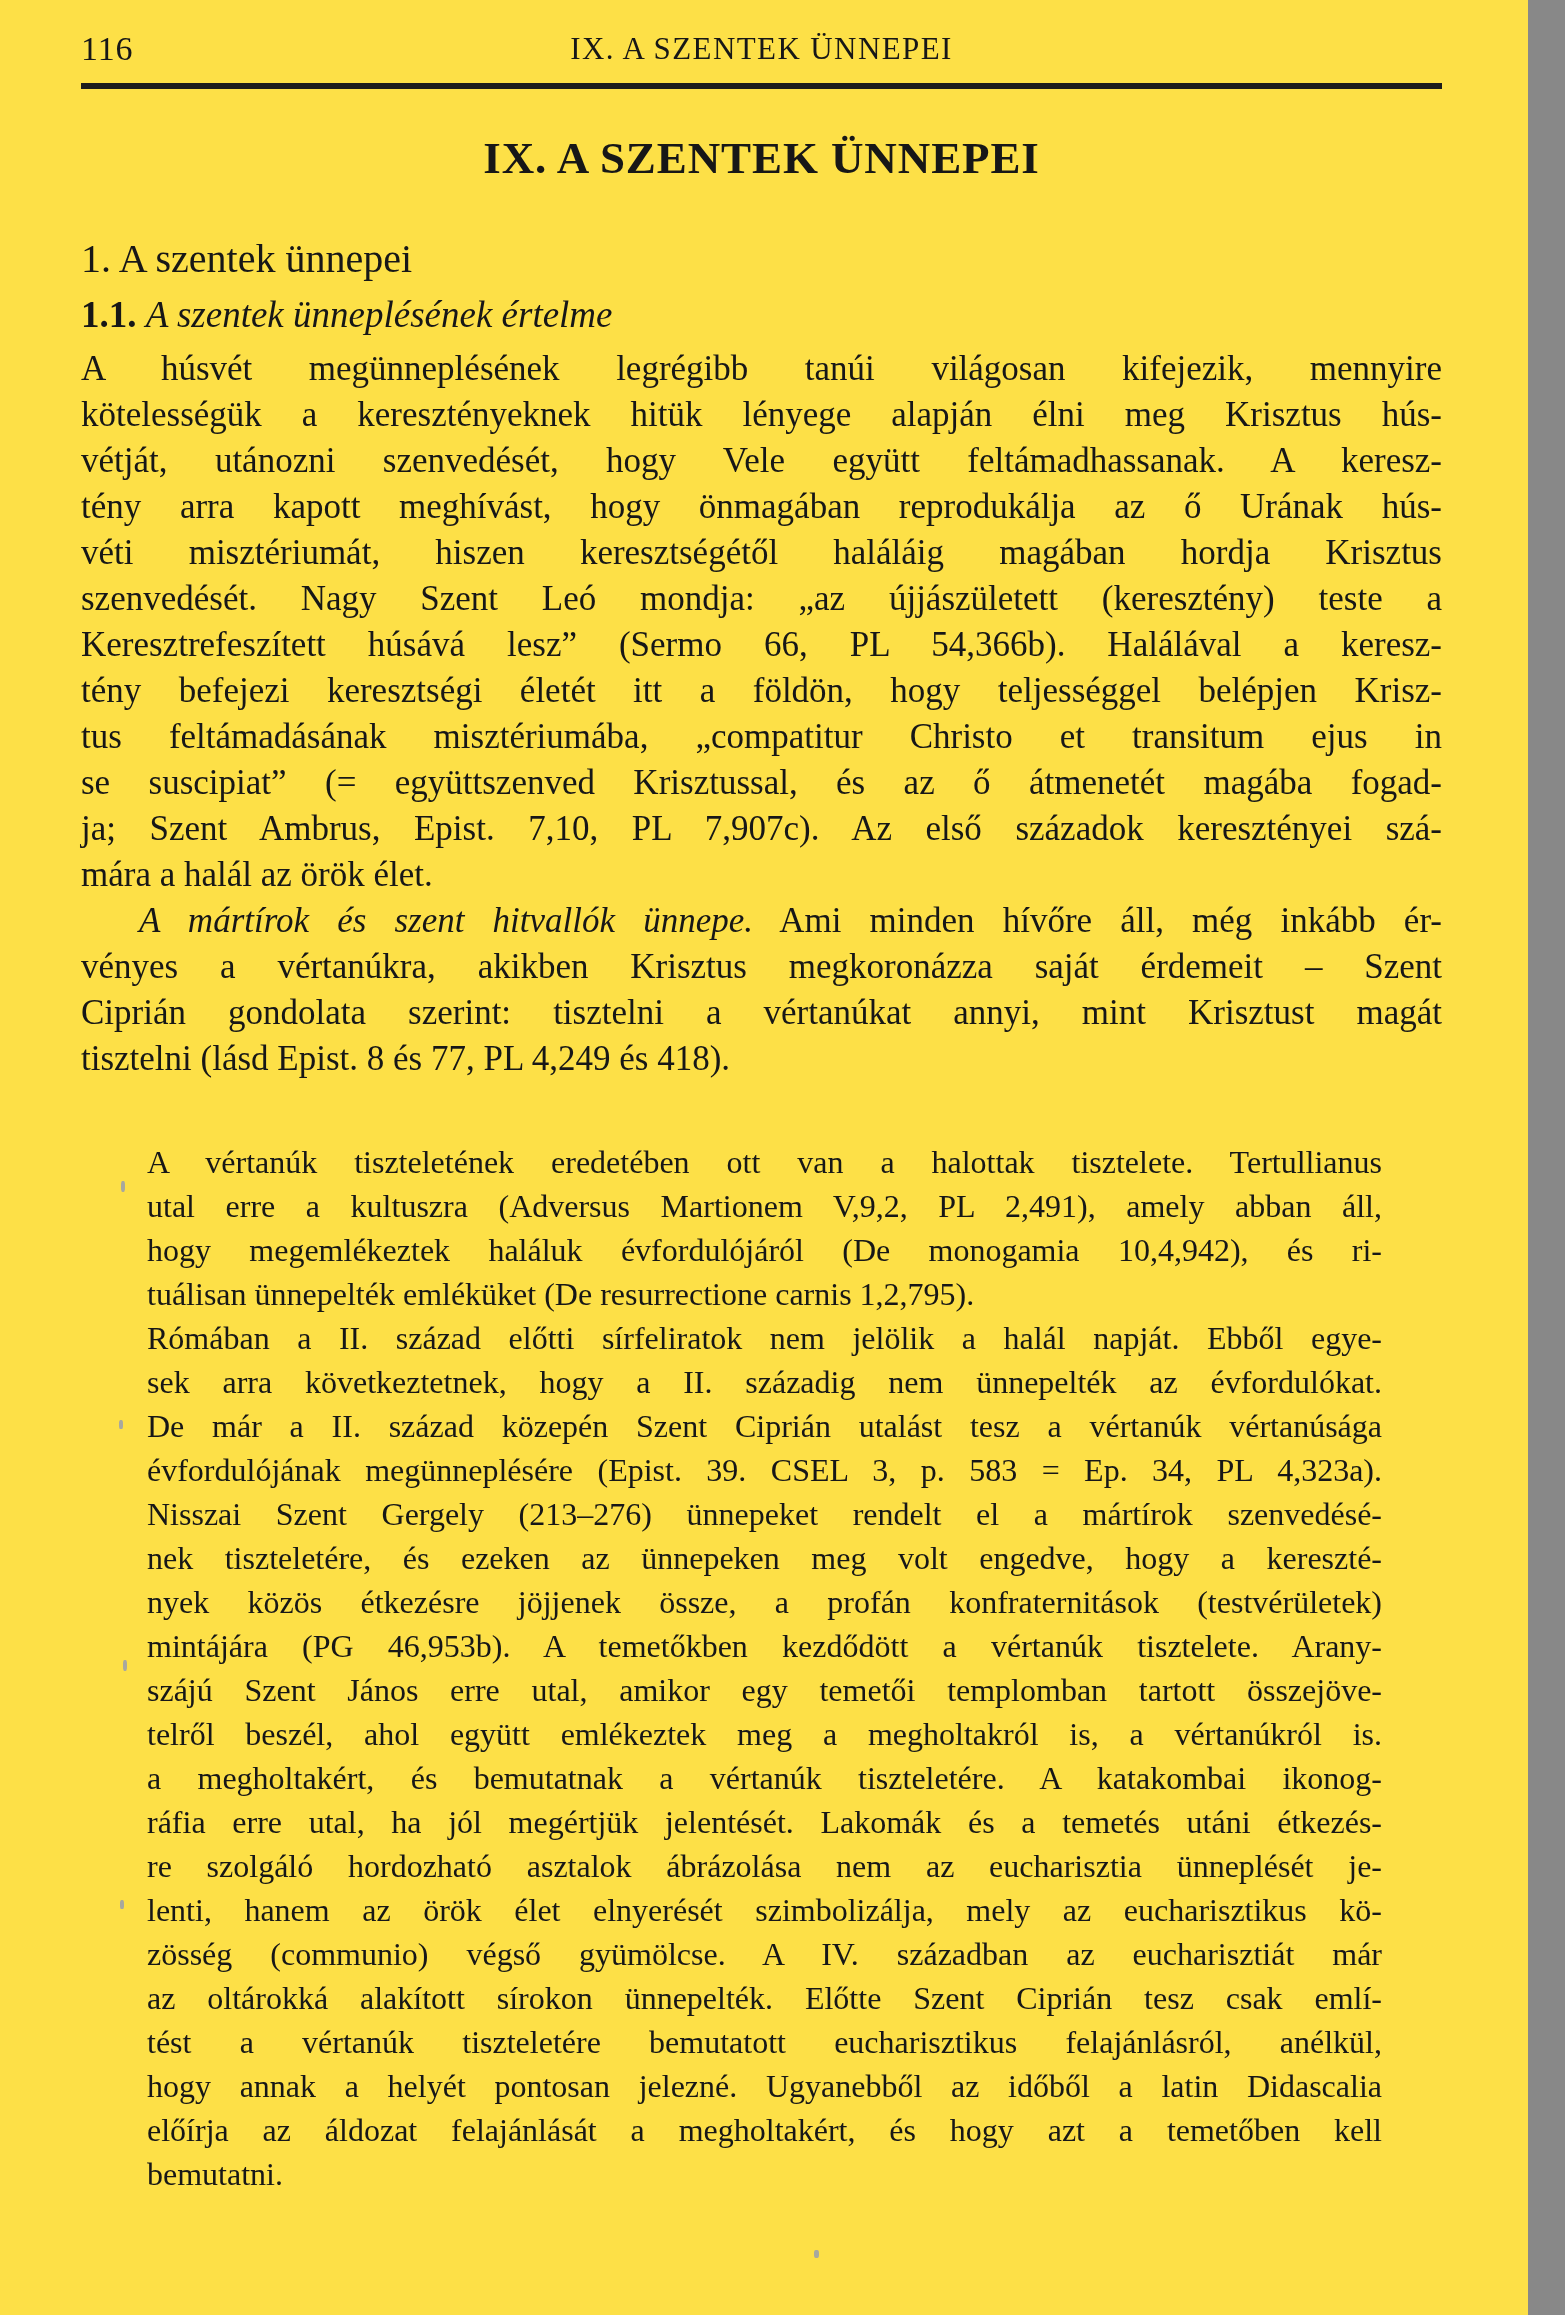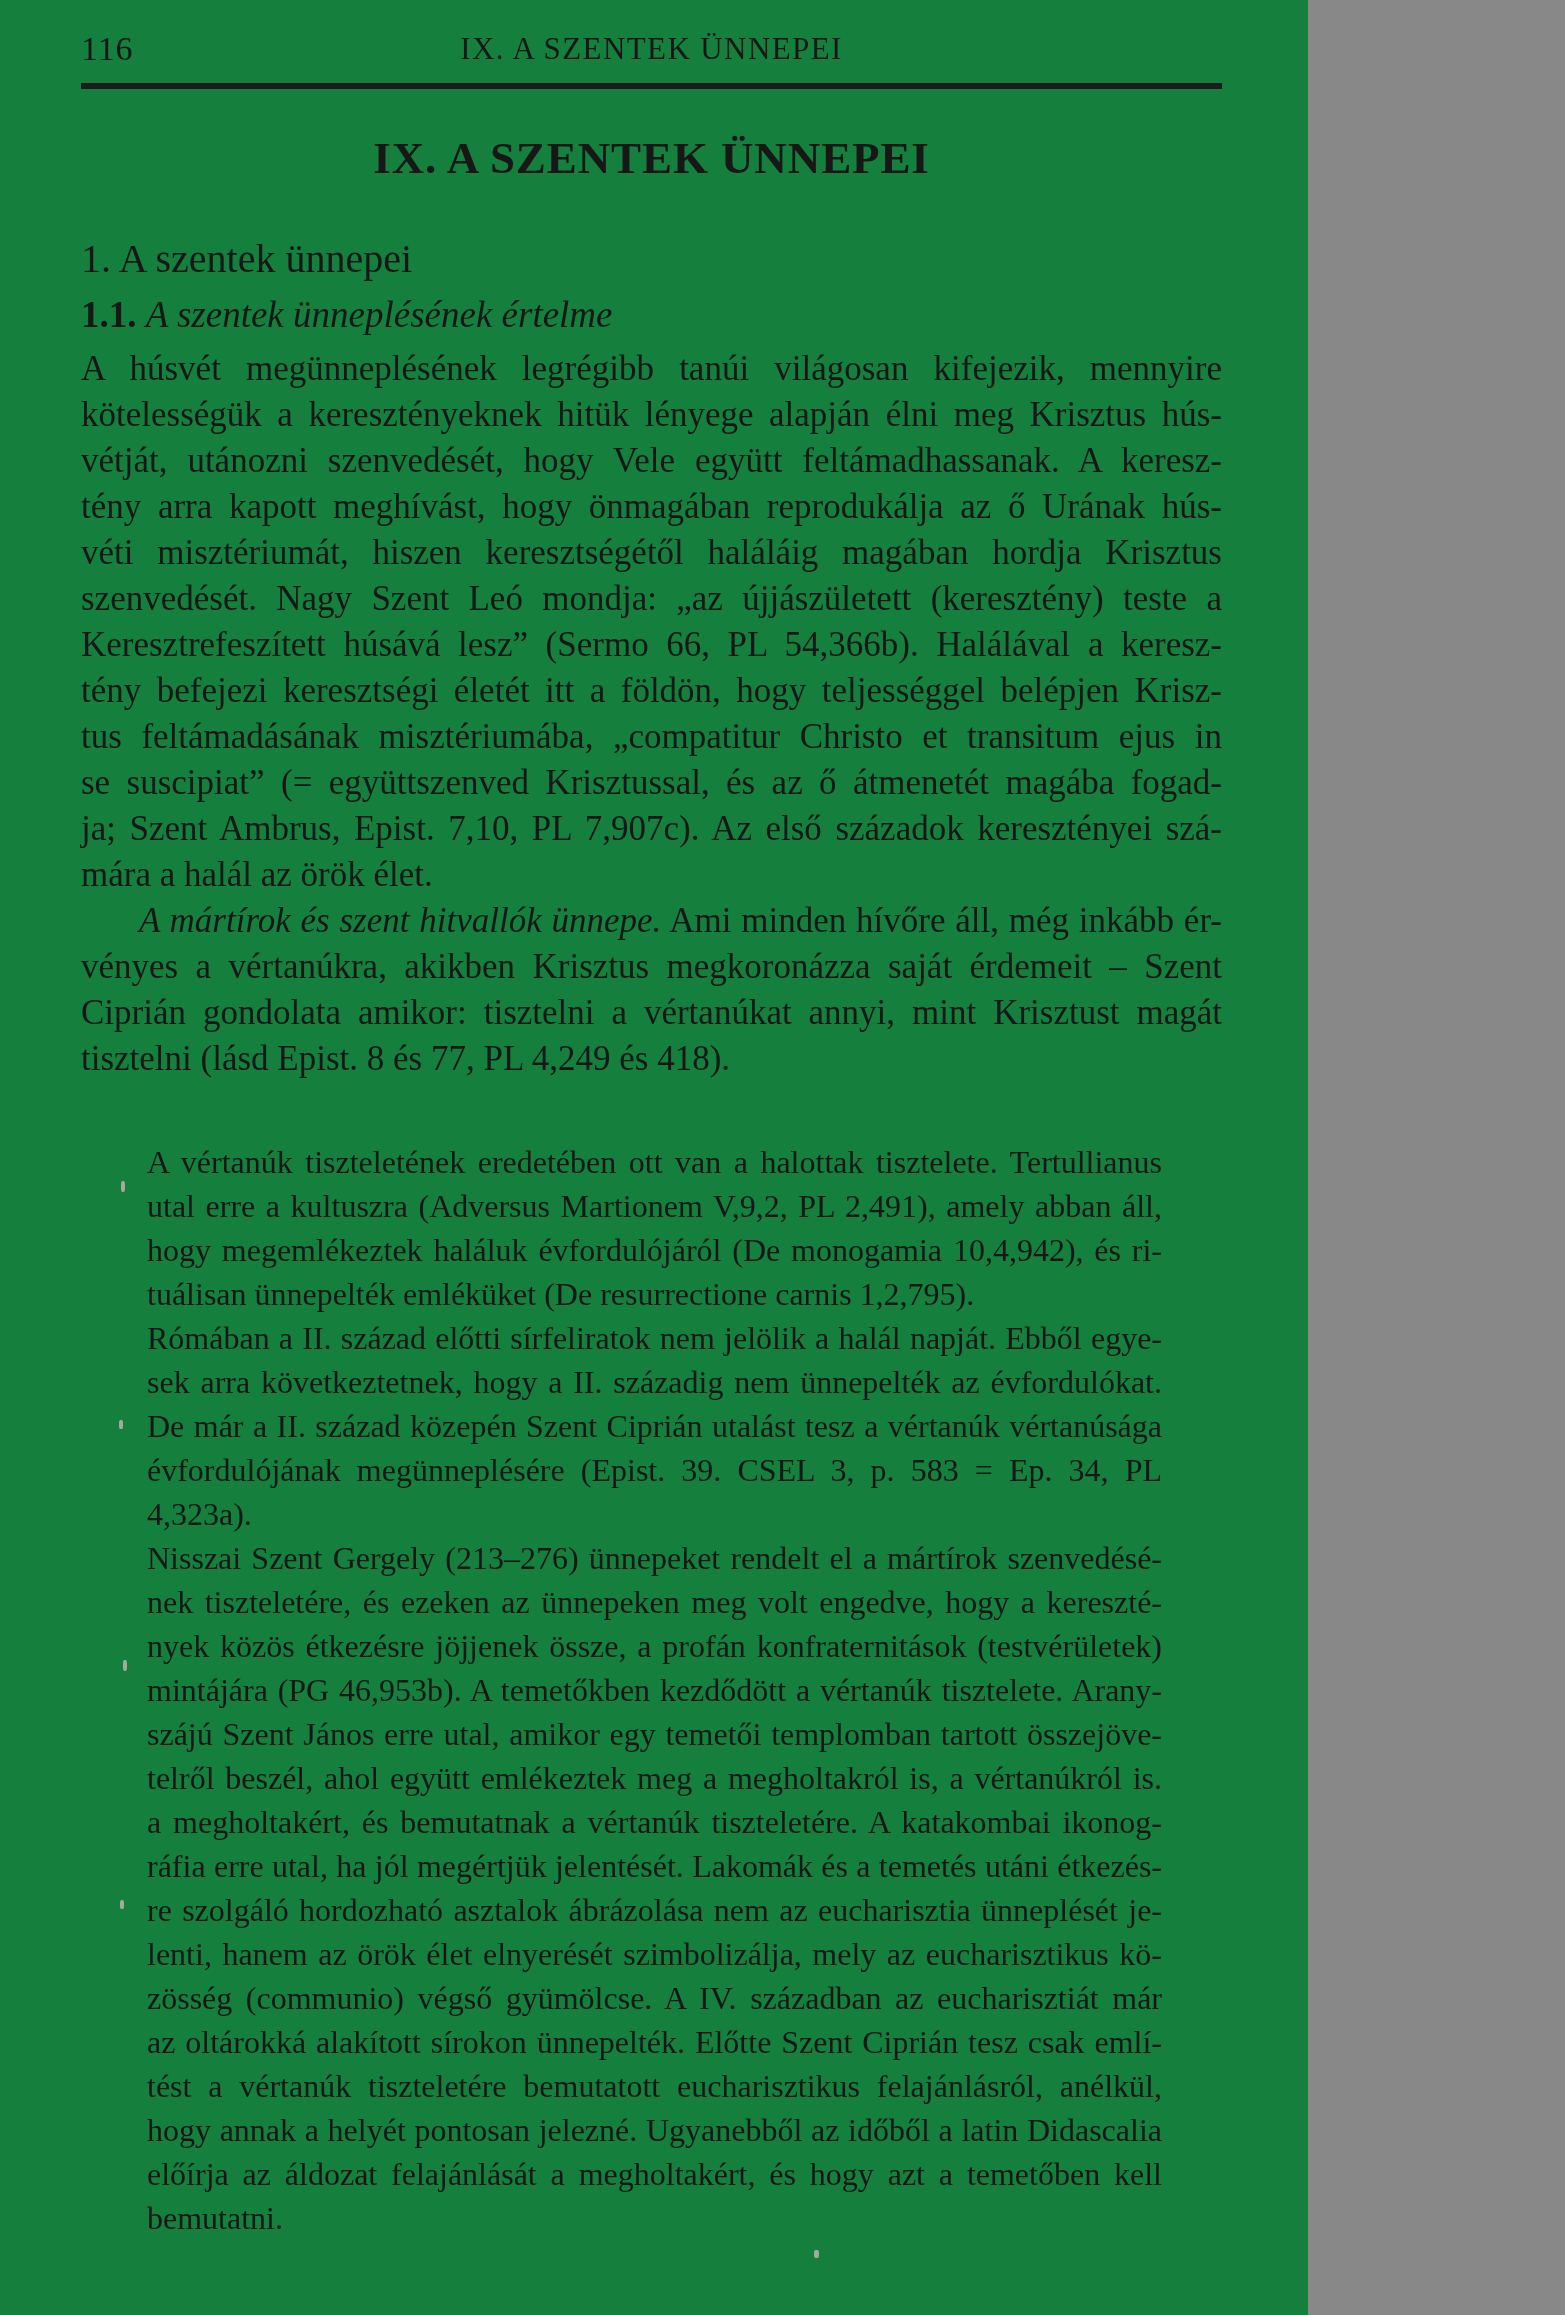--- a/index.html
+++ b/index.html
@@ -1,19 +1,19 @@
 <!DOCTYPE html>
 <html style="font-size:14.5px"><head>
 <meta charset="utf-8">
 <style>
   html,body { margin:0; padding:0; background:#888; }
   .page {
     position:relative;
-    width:1308px; height:2316px;
-    background:#15803d;
+    width:1528px; height:2316px;
+    background:#fde047;
     color:#171717;
     font-family:"Liberation Serif", serif;
     overflow:hidden;
   }
   .content { padding:0 86px 0 81px; }
 
   .header-row { position:relative; padding-top:27px; height:43px; }
   .page-num { font-size:34px; line-height:43px; letter-spacing:0.9px; }
   .running-header {
     position:absolute; left:0; right:0; top:27px;
@@ -88,21 +88,21 @@
           <div class="line line-last">mára a halál az örök élet.</div>
         </div>
 
       <div class="para">
         <div class="line p2-first">
           <span class="italic">A mártírok és szent hitvallók ünnepe.</span>
           <span>Ami minden hívőre áll, még inkább ér-</span>
         </div>
         <div>
             <div class="line">vényes a vértanúkra, akikben Krisztus megkoronázza saját érdemeit – Szent</div>
-            <div class="line">Ciprián gondolata amikor: tisztelni a vértanúkat annyi, mint Krisztust magát</div>
+            <div class="line">Ciprián gondolata szerint: tisztelni a vértanúkat annyi, mint Krisztust magát</div>
             <div class="line line-last">tisztelni (lásd Epist. 8 és 77, PL 4,249 és 418).</div>
           </div>
       </div>
 
       <div class="small-block">
         <div class="para">
             <div class="line">A vértanúk tiszteletének eredetében ott van a halottak tisztelete. Tertullianus</div>
             <div class="line">utal erre a kultuszra (Adversus Martionem V,9,2, PL 2,491), amely abban áll,</div>
             <div class="line">hogy megemlékeztek haláluk évfordulójáról (De monogamia 10,4,942), és ri-</div>
             <div class="line line-last">tuálisan ünnepelték emléküket (De resurrectione carnis 1,2,795).</div>

